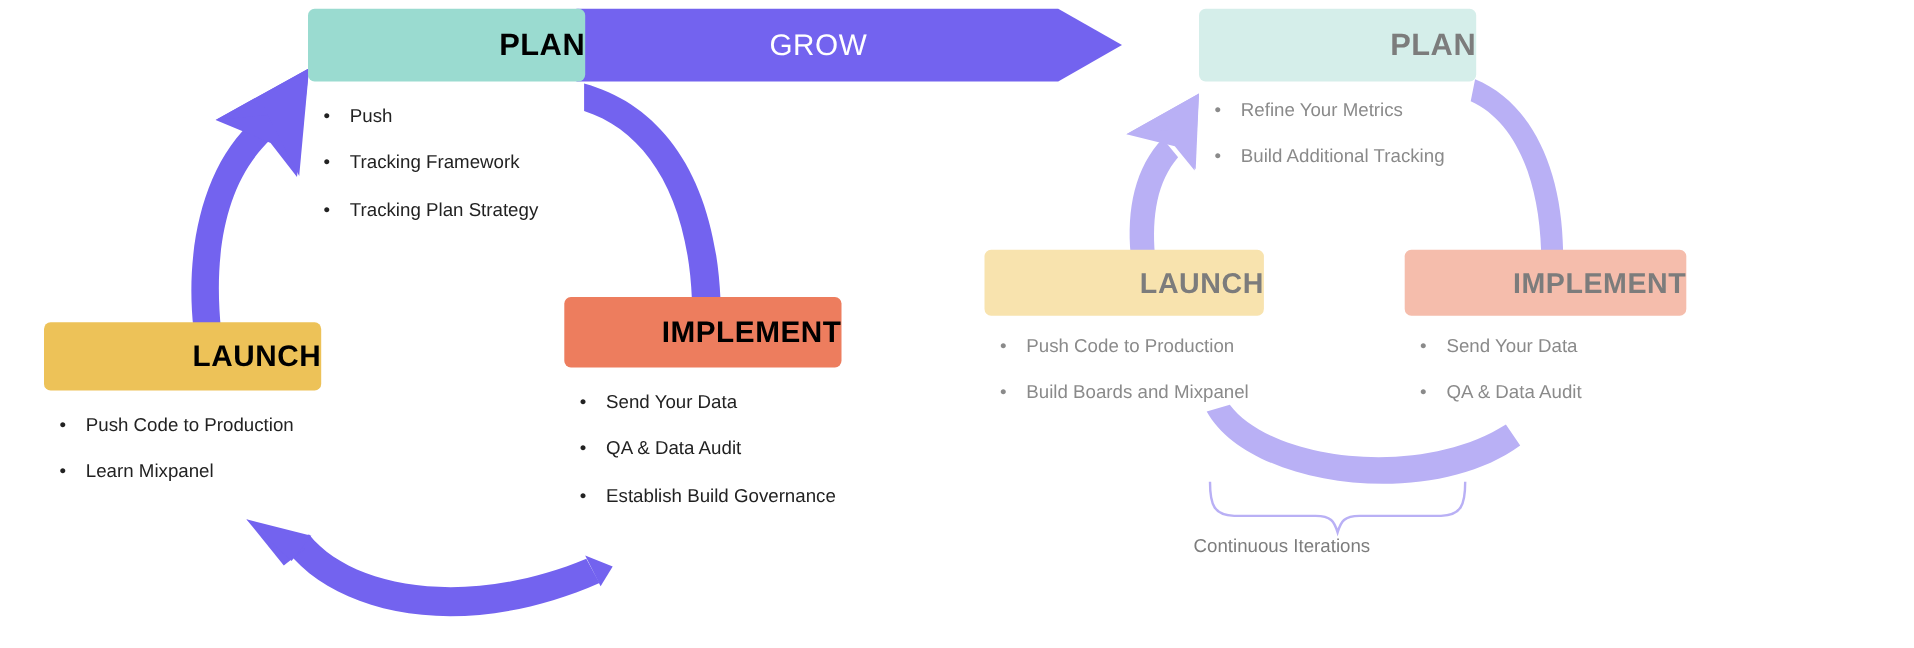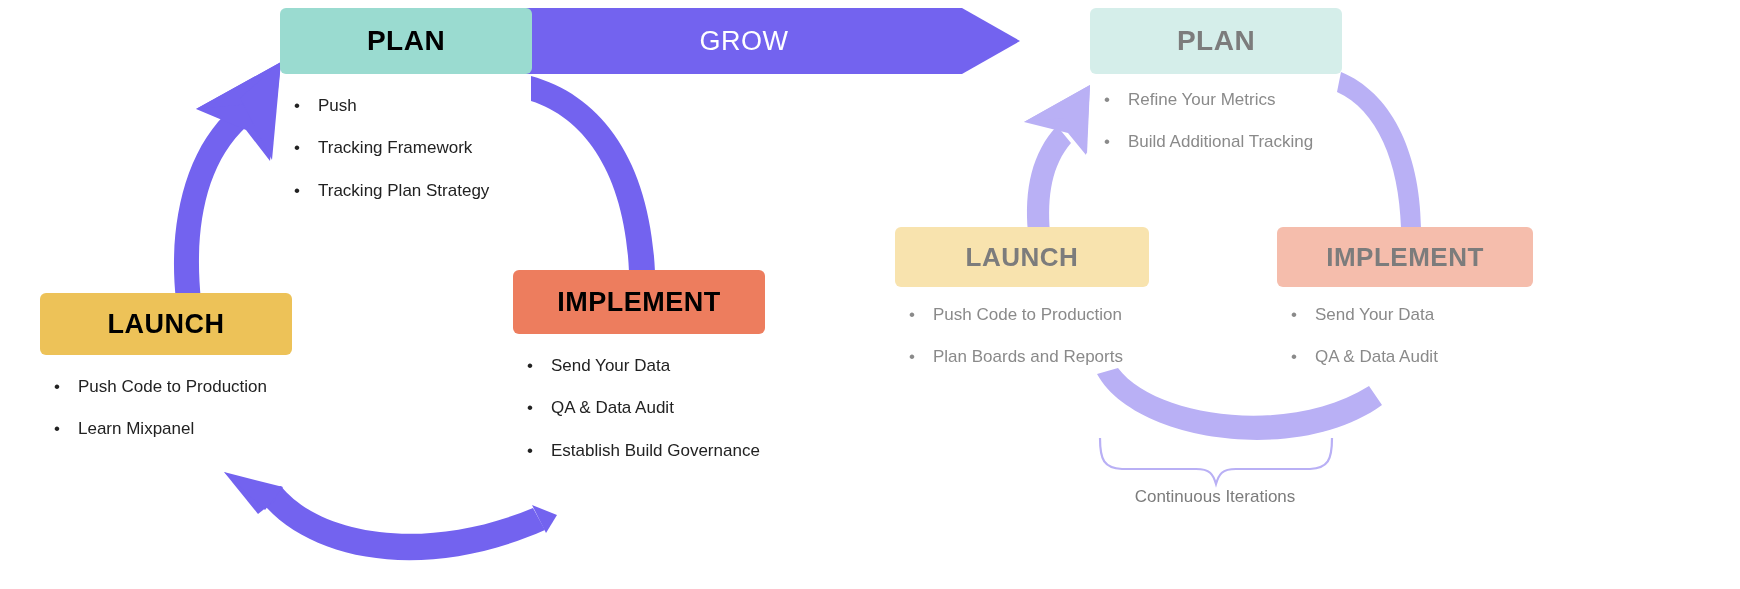--- a/index.html
+++ b/index.html
@@ -27,21 +27,21 @@
   }
 
   
   .phase {
     position: absolute;
   }
   .phase-header {
     border-radius: 6px;
     display: flex;
     align-items: center;
-    justify-content: center;
+    justify-content: flex-end;
     font-weight: bold;
     letter-spacing: 0.5px;
     box-sizing: border-box;
   }
   .phase-list {
     list-style: none;
     margin: 0;
     padding: 0;
   }
   .phase-list li {
@@ -87,21 +87,21 @@
     font-size: 27px;
     letter-spacing: 0.5px;
   }
 
   
   #continuous-label {
     position: absolute;
     left: 1085px;
     top: 487px;
     width: 260px;
-    text-align: center;
+    text-align: left;
     font-size: 17px;
     color: #7c7c7c;
   }
 </style>
 </head>
 <body>
 
 <div id="canvas">
 
   <svg id="arrows" viewBox="0 0 1740 589">
@@ -268,20 +268,20 @@
     <div class="phase-header" style="width:254px; height:60px; background:#f8e3ae; font-size:26px;">
       <span>LAUNCH</span>
     </div>
     <ul class="phase-list">
       <li style="margin-top:18px;">
         <span class="bullet">•</span>
         <span>Push Code to Production</span>
       </li>
       <li>
         <span class="bullet">•</span>
-        <span>Plan Boards and Reports</span>
+        <span>Build Boards and Mixpanel</span>
       </li>
     </ul>
   </div>
 
   <div id="continuous-label">Continuous Iterations</div>
 
 </div>
 
 </body></html>

